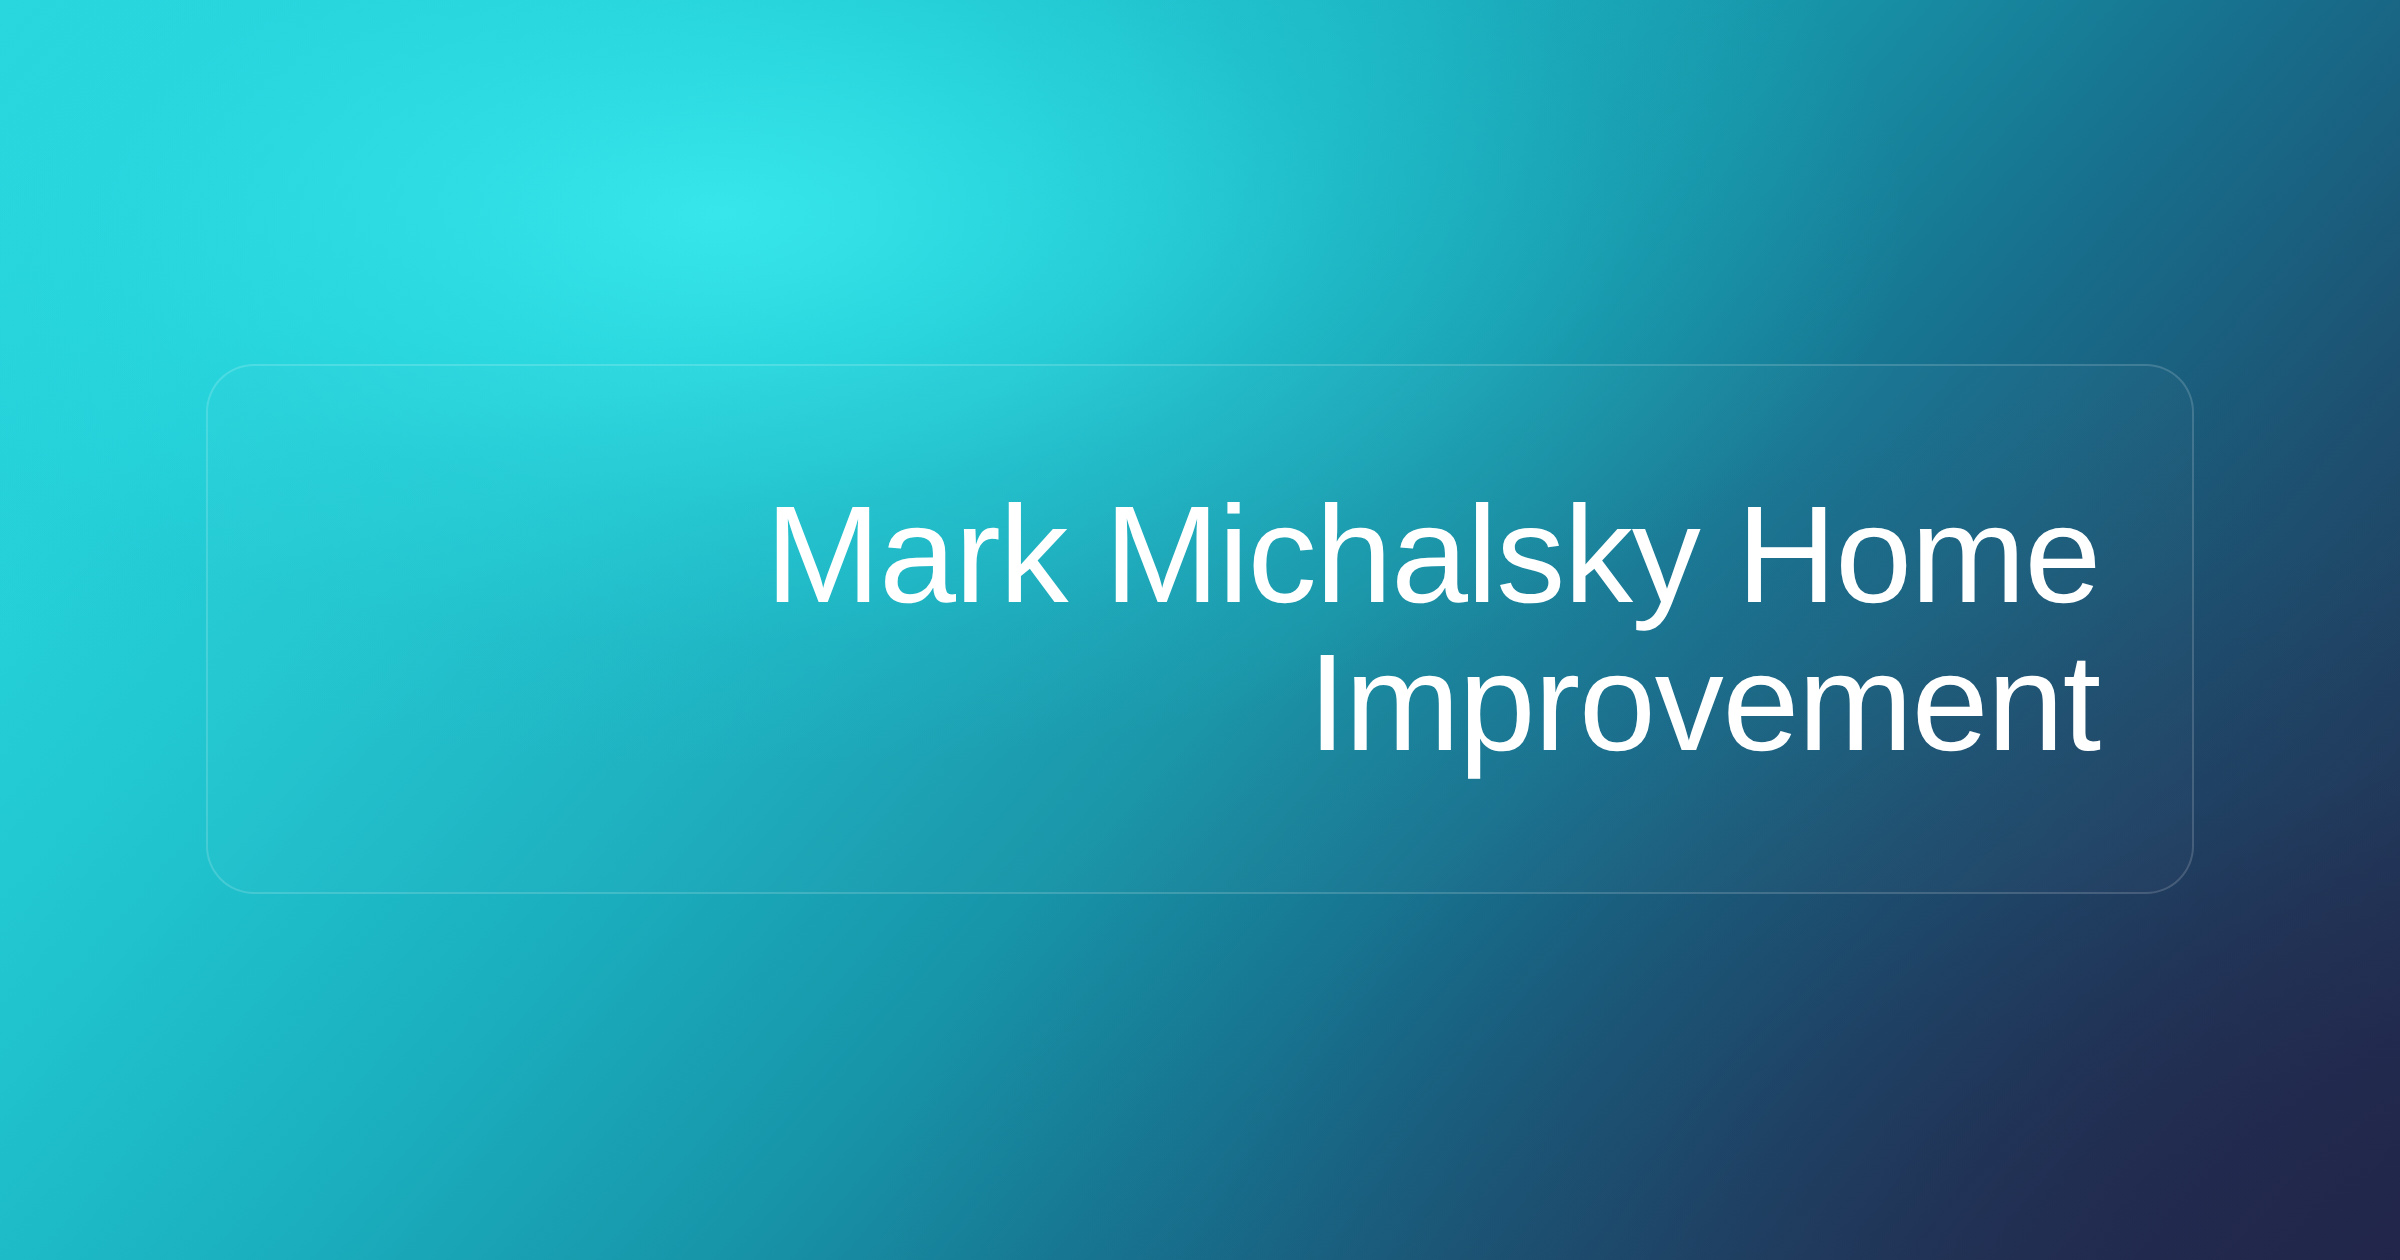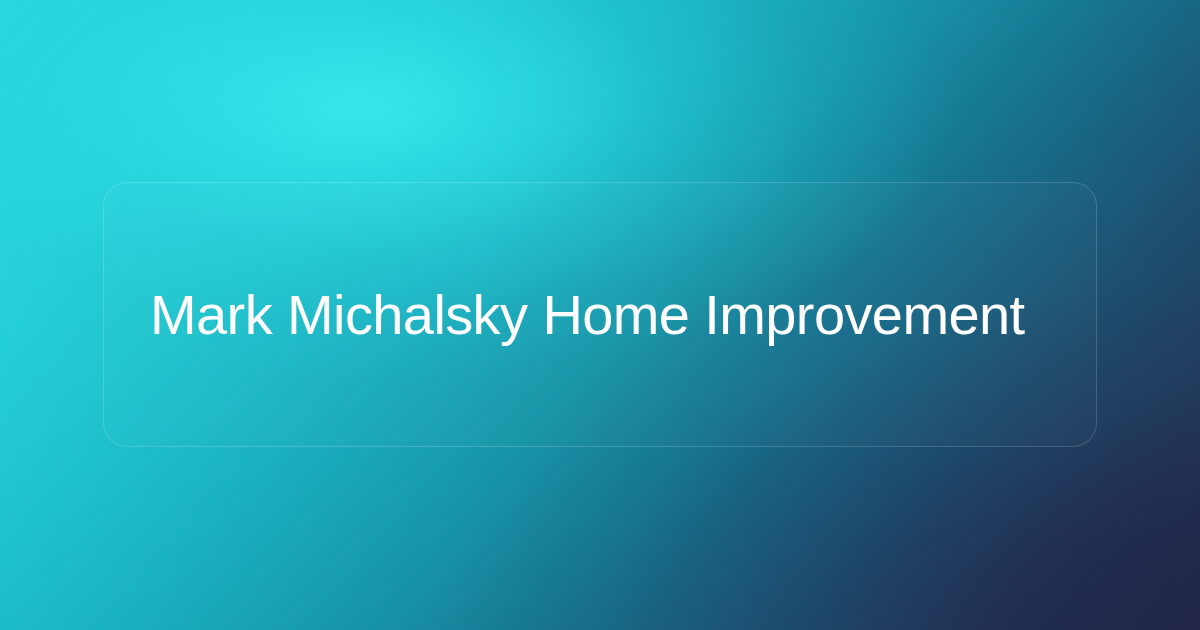--- a/index.html
+++ b/index.html
@@ -77,26 +77,26 @@
     border-radius: 24px;
     background: rgba(255,255,255,0.018);
     display: flex;
     align-items: center;
     justify-content: center;
     padding: 0 46px;
   }
 
   .title-text {
     font-family: "Liberation Sans", sans-serif;
-    font-size: 56px;
+    font-size: 69px;
     font-weight: 400;
     line-height: 1.06;
     letter-spacing: -0.6px;
     color: #ffffff;
-    text-align: left;
+    text-align: right;
     width: 100%;
     white-space: normal;
     word-break: normal;
   }
 </style>
 </head>
 <body>
 
 <div class="banner">
 

